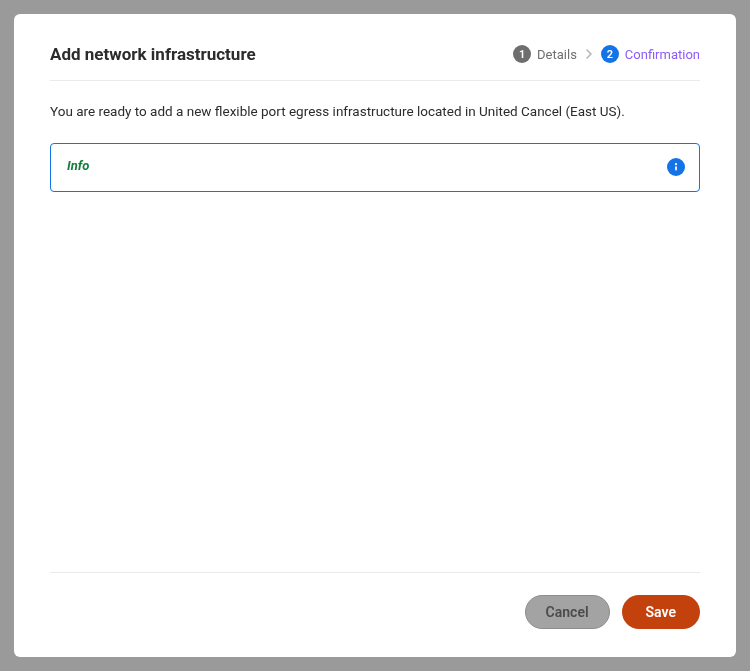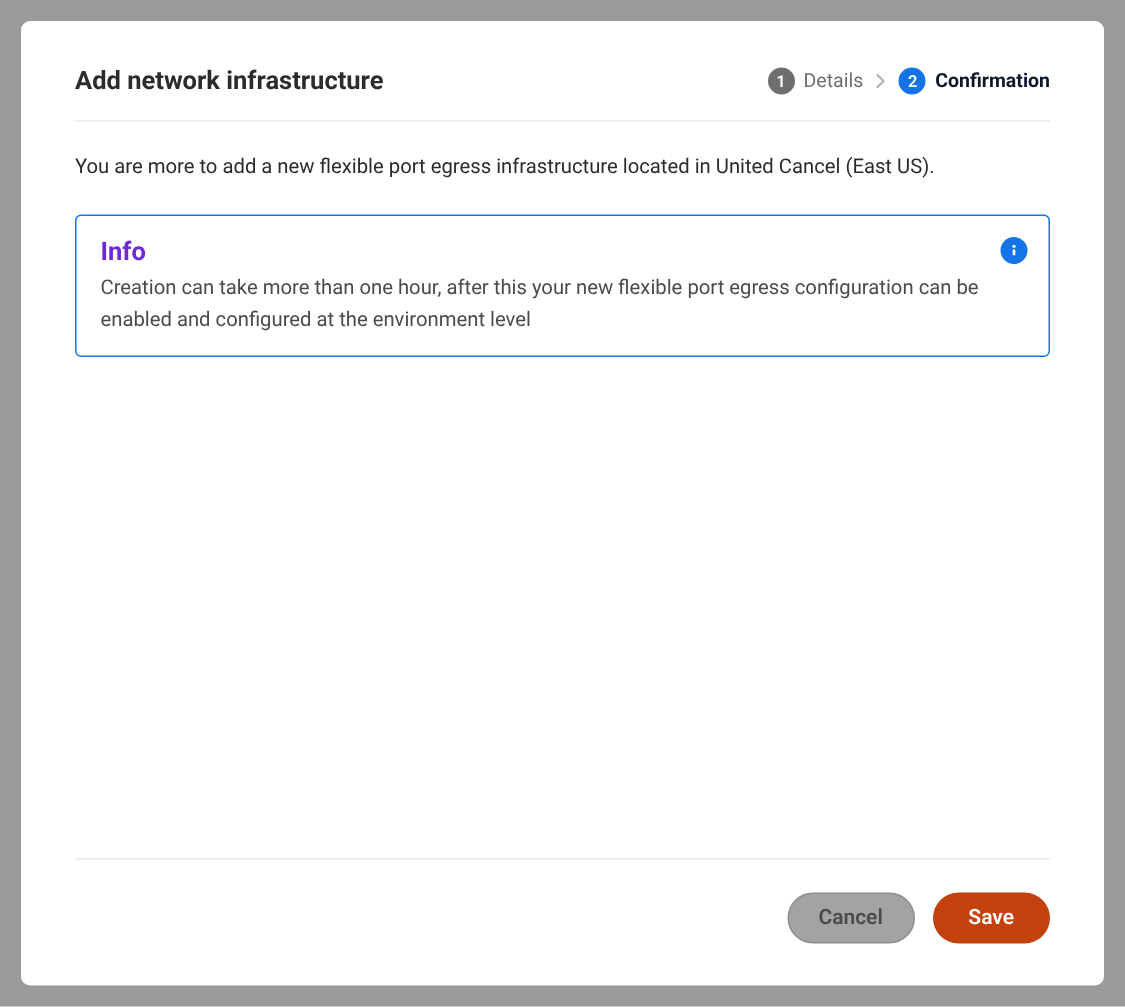--- a/index.html
+++ b/index.html
@@ -65,22 +65,21 @@
       background: #1473e6;
     }
     .step-label {
       font-size: 13px;
       text-align: right;
     }
     .step-label.inactive {
       color: #6e6e6e;
     }
     .step-label.active {
-      color: #0f172a;
-      font-weight: bold;
+      color: #8b5cf6;
     }
     .step-chevron {
       color: #b3b3b3;
       display: flex;
       align-items: center;
     }
     .content {
       flex: 1;
       padding-top: 20px;
     }
@@ -93,24 +92,25 @@
     .summary-text strong {
       font-weight: 400;
     }
     .info-box {
       border: 1px solid #1473e6;
       border-radius: 4px;
       padding: 14px 16px;
       position: relative;
     }
     .info-title {
-      font-size: 17px;
+      font-size: 13px;
       font-weight: 700;
-      color: #6d28d9;
+      color: #15803d;
       margin-bottom: 4px;
+      font-style: italic;
     }
     .info-body {
       font-size: 13.5px;
       color: #4b4b4b;
       line-height: 1.5;
       padding-right: 28px;
     }
     .info-icon {
       position: absolute;
       top: 14px;
@@ -168,26 +168,25 @@
       </span>
       <div class="step">
         <span class="step-circle active">2</span>
         <span class="step-label active">Confirmation</span>
       </div>
     </div>
   </div>
 
   <div class="content">
     <p class="summary-text">
-      <span>You are more to add a new </span><strong>flexible port egress</strong><span> infrastructure located in </span><strong>United Cancel (East US)</strong><span>.</span>
+      <span>You are ready to add a new </span><strong>flexible port egress</strong><span> infrastructure located in </span><strong>United Cancel (East US)</strong><span>.</span>
     </p>
 
     <div class="info-box">
       <div class="info-title">Info</div>
-      <div class="info-body">Creation can take more than one hour, after this your new flexible port egress configuration can be enabled and configured at the environment level</div>
       <span class="info-icon">
         <svg width="10" height="10" viewBox="0 0 10 10">
           <circle cx="5" cy="2.2" r="1.1" fill="#ffffff"></circle>
           <rect x="4.1" y="4.2" width="1.8" height="4.2" rx="0.9" fill="#ffffff"></rect>
         </svg>
       </span>
     </div>
   </div>
 
   <div class="footer">

